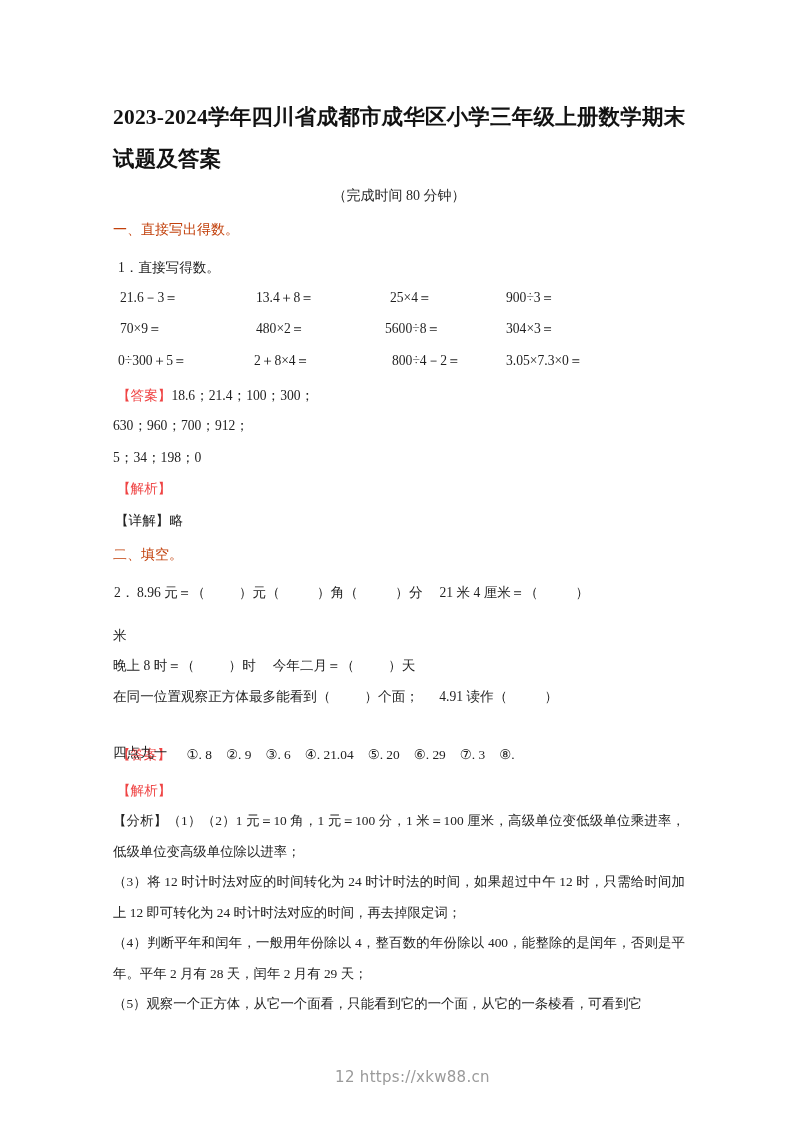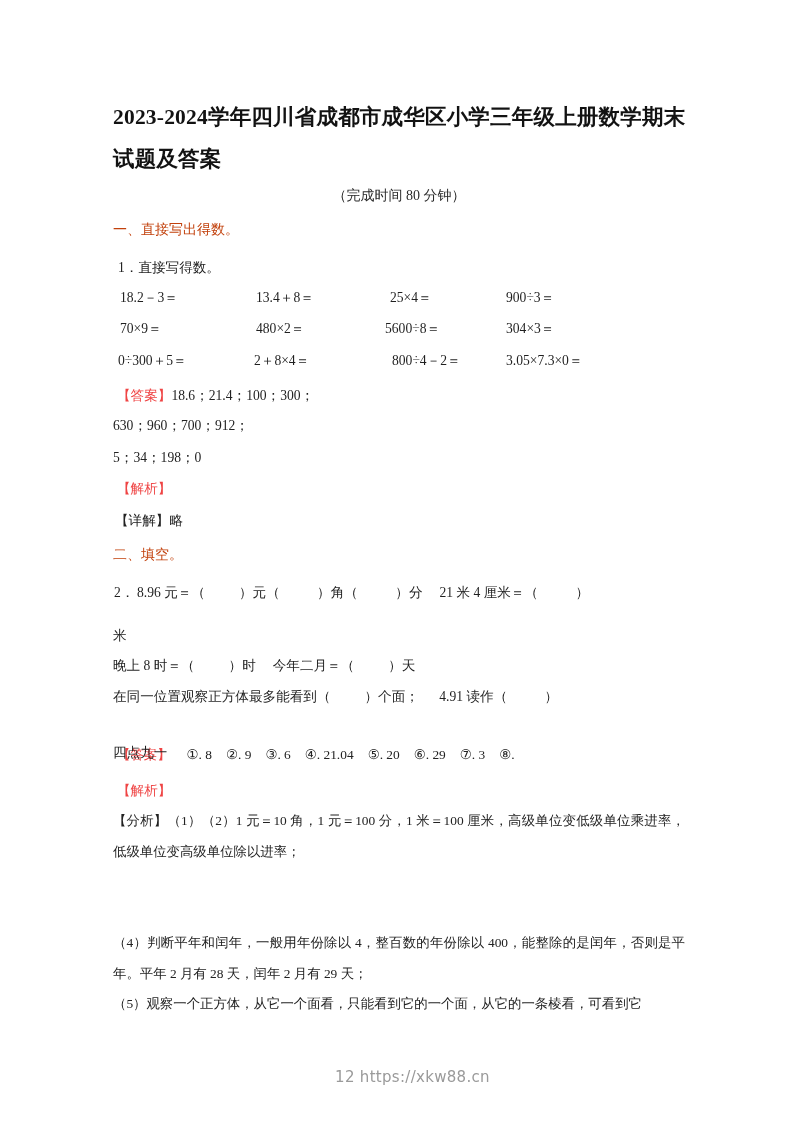--- a/index.html
+++ b/index.html
@@ -136,21 +136,21 @@
 
   <div class="doc-title">2023-2024学年四川省成都市成华区小学三年级上册数学期末试题及答案</div>
 
   <div class="doc-subtitle">（完成时间 80 分钟）</div>
 
   <div class="sec-head" style="top:220px;">一、直接写出得数。</div>
 
   <div class="tline" style="left:118px; top:258px;">1．直接写得数。</div>
 
   <div class="calc-row" style="top:288px;">
-    <span class="calc-cell" style="left:120px;">18.2－3＝</span>
+    <span class="calc-cell" style="left:120px;">21.6－3＝</span>
     <span class="calc-cell" style="left:256px;">13.4＋8＝</span>
     <span class="calc-cell" style="left:390px;">25×4＝</span>
     <span class="calc-cell" style="left:506px;">900÷3＝</span>
   </div>
 
   <div class="calc-row" style="top:319px;">
     <span class="calc-cell" style="left:120px;">70×9＝</span>
     <span class="calc-cell" style="left:256px;">480×2＝</span>
     <span class="calc-cell" style="left:385px;">5600÷8＝</span>
     <span class="calc-cell" style="left:506px;">304×3＝</span>
@@ -177,18 +177,19 @@
   <div class="blank-line" style="top:625px;">米</div>
   <div class="blank-line" style="top:655px;">晚上 8 时＝（          ）时     今年二月＝（          ）天</div>
   <div class="blank-line" style="top:686px;">在同一位置观察正方体最多能看到（          ）个面；      4.91 读作（           ）</div>
 
   <div class="ans-row" style="top:744px; left:117px;"><span class="tag" style="margin-right:16px;">【答案】</span><span class="item">①. 8</span><span class="item">②. 9</span><span class="item">③. 6</span><span class="item">④. 21.04</span><span class="item">⑤. 20</span><span class="item">⑥. 29</span><span class="item">⑦. 3</span><span class="item" style="margin-right:0;">⑧.</span></div>
   <div class="blank-line" style="top:742px;">四点九一</div>
 
   <div class="tline tag" style="left:117px; top:781px;">【解析】</div>
 
   <div class="tpara" style="left:113px; top:806px; width:572px;">【分析】（1）（2）1 元＝10 角，1 元＝100 分，1 米＝100 厘米，高级单位变低级单位乘进率，低级单位变高级单位除以进率；</div>
+  <div class="tpara" style="left:113px; top:867px; width:572px;">（3）将 12 时计时法对应的时间转化为 24 时计时法的时间，如果超过中午 12 时，只需给时间加上 12 即可转化为 24 时计时法对应的时间，再去掉限定词；</div>
   <div class="tpara" style="left:113px; top:928px; width:572px;">（4）判断平年和闰年，一般用年份除以 4，整百数的年份除以 400，能整除的是闰年，否则是平年。平年 2 月有 28 天，闰年 2 月有 29 天；</div>
   <div class="tpara" style="left:113px; top:989px; width:578px;">（5）观察一个正方体，从它一个面看，只能看到它的一个面，从它的一条棱看，可看到它</div>
 
   <div class="footer">12 https://xkw88.cn</div>
 
 </div>
 
 </body></html>

